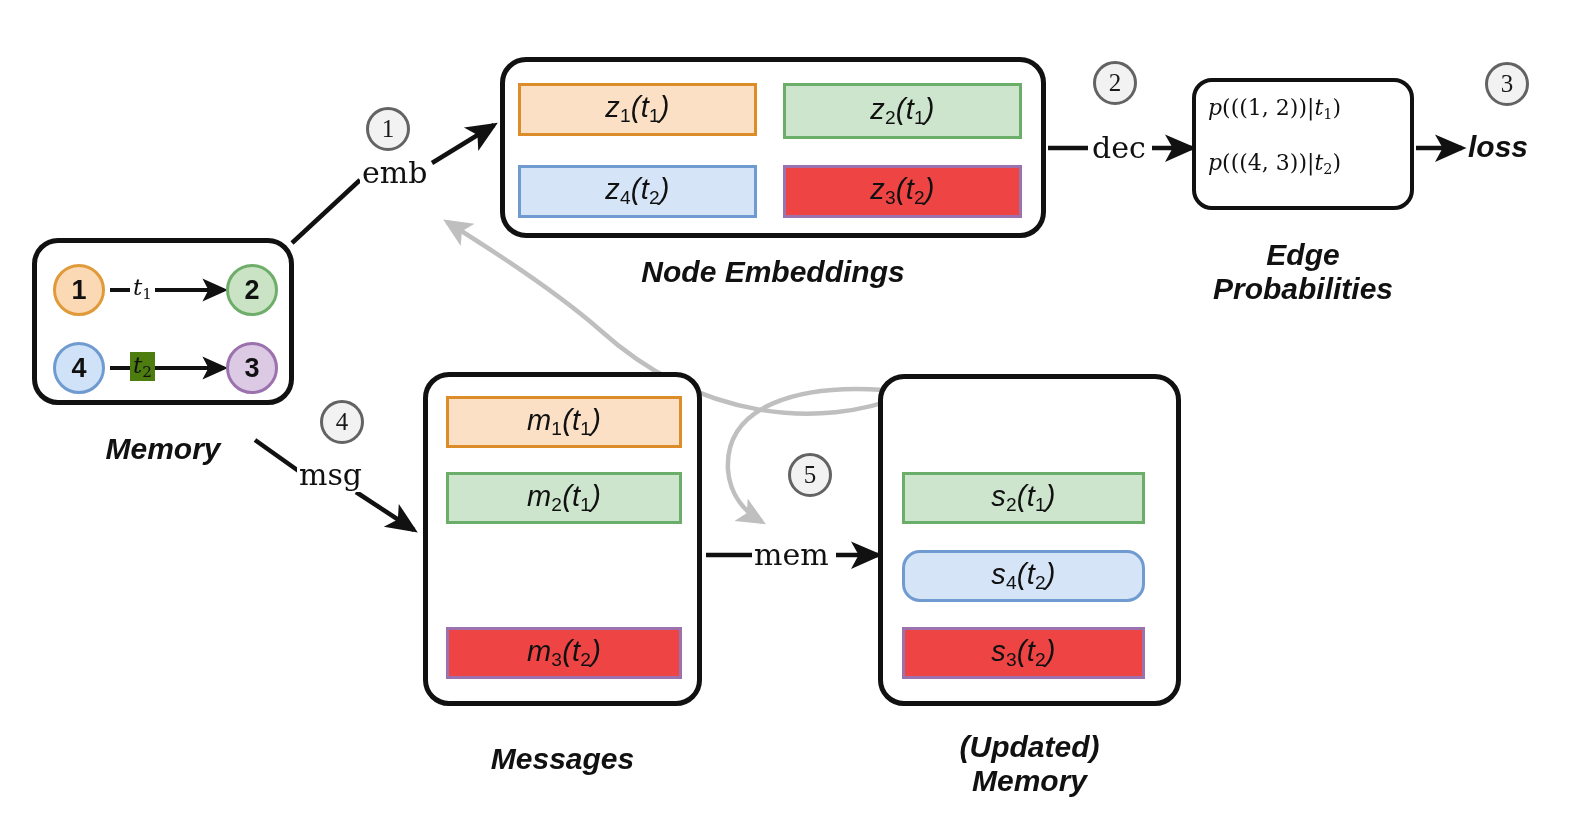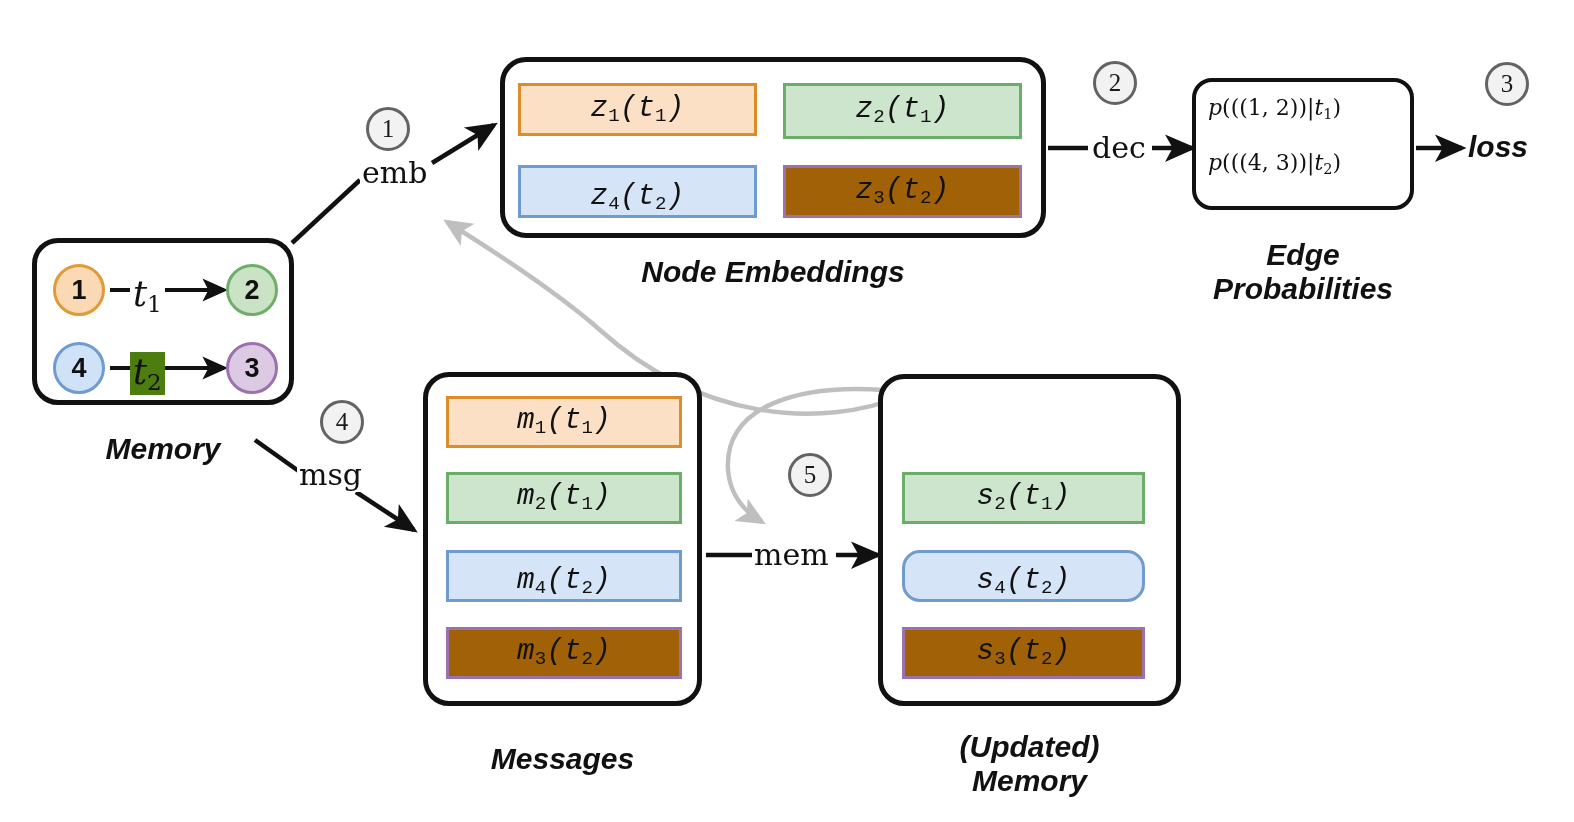--- a/index.html
+++ b/index.html
@@ -7,27 +7,27 @@
        font-family:"Liberation Sans","DejaVu Sans",sans-serif;color:#111;}
   #stage{position:absolute;left:0;top:0;width:1574px;height:822px;}
 
   
   .rbox{position:absolute;border:5px solid #111;border-radius:26px;background:#fff;box-sizing:border-box;}
   .rbox.thin{border-width:4px;border-radius:20px;}
 
   
   .cell{position:absolute;box-sizing:border-box;border:3px solid #888;
         display:flex;align-items:center;justify-content:center;}
-  .cell span{font-family:Liberation Mono, monospace;font-style:italic;
+  .cell span{font-family:Liberation Sans, sans-serif;font-style:italic;
              font-size:29px;color:#111;letter-spacing:.2px;white-space:nowrap;}
   .cell span sub{font-style:normal;font-size:.66em;vertical-align:-.28em;}
   .c-orange{background:#FBE0C6;border-color:#DD8C2A;}
   .c-green {background:#CDE5CC;border-color:#6AAE6A;}
-  .c-blue  {background:#D5E4F7;border-color:#6F9BD1;align-items:flex-end;}
-  .c-purple{background:#a16207;border-color:#9B72AE;}
+  .c-blue  {background:#D5E4F7;border-color:#6F9BD1;}
+  .c-purple{background:#ef4444;border-color:#9B72AE;}
 
   
   .node{position:absolute;width:52px;height:52px;border-radius:50%;border:3px solid #888;
         display:flex;align-items:center;justify-content:center;
         font-size:27px;font-weight:600;color:#111;box-sizing:border-box;
         font-family:"Liberation Sans",sans-serif;}
   .n-orange{background:#FBD9B4;border-color:#E09A3A;}
   .n-green {background:#C9E3C4;border-color:#6FAE6A;}
   .n-blue  {background:#CFE2F7;border-color:#6F9BD1;}
   .n-purple{background:#DCC9E4;border-color:#9B72AE;}
@@ -37,21 +37,21 @@
          background:#f2f2f2;border:3px solid #636363;box-sizing:border-box;
          display:flex;align-items:center;justify-content:center;
          font-size:25px;color:#1a1a1a;font-family:"Liberation Serif",serif;}
 
   
   .caption{position:absolute;font-style:italic;font-weight:700;font-size:30px;
            color:#111;text-align:center;white-space:pre-line;line-height:1.12;}
   .opname{position:absolute;font-family:"DejaVu Serif","Liberation Serif",serif;
           font-size:30px;color:#111;white-space:nowrap;background:#fff;padding:0 2px;}
   .edgelbl{position:absolute;font-family:"DejaVu Serif","Liberation Serif",serif;
-           font-style:italic;font-size:35px;color:#111;}
+           font-style:italic;font-size:23px;color:#111;}
   .edgelbl sub{font-style:normal;font-size:.66em;vertical-align:-.28em;}
   .formula{position:absolute;font-family:"DejaVu Serif","Liberation Serif",serif;
            font-size:22px;color:#111;white-space:nowrap;}
   .formula sub{font-size:.66em;vertical-align:-.28em;}
   .formula i{font-style:italic;}
 
   svg.lines{position:absolute;left:0;top:0;width:1574px;height:822px;overflow:visible;}
 </style>
 </head>
 <body>
@@ -145,23 +145,20 @@
 Probabilities</div>
 
   <div class="rbox" style="left:423px;top:372px;width:279px;height:334px;"></div>
 
   <div class="cell c-orange" style="left:446px;top:396px;width:236px;height:52px;">
     <span><i>m</i><sub>1</sub>(<i>t</i><sub>1</sub>)</span>
   </div>
   <div class="cell c-green" style="left:446px;top:472px;width:236px;height:52px;">
     <span><i>m</i><sub>2</sub>(<i>t</i><sub>1</sub>)</span>
   </div>
-  <div class="cell c-blue" style="left:446px;top:550px;width:236px;height:52px;">
-    <span><i>m</i><sub>4</sub>(<i>t</i><sub>2</sub>)</span>
-  </div>
   <div class="cell c-purple" style="left:446px;top:627px;width:236px;height:52px;">
     <span><i>m</i><sub>3</sub>(<i>t</i><sub>2</sub>)</span>
   </div>
 
   <div class="caption" style="left:423px;top:742px;width:279px;">Messages</div>
 
   <div class="rbox" style="left:878px;top:374px;width:303px;height:332px;"></div>
 
   <div class="cell c-green" style="left:902px;top:472px;width:243px;height:52px;">
     <span><i>s</i><sub>2</sub>(<i>t</i><sub>1</sub>)</span>

